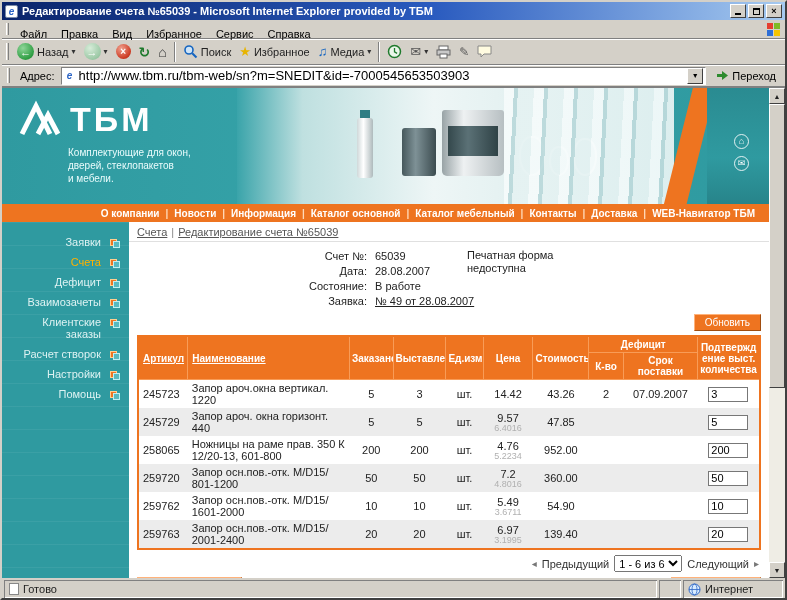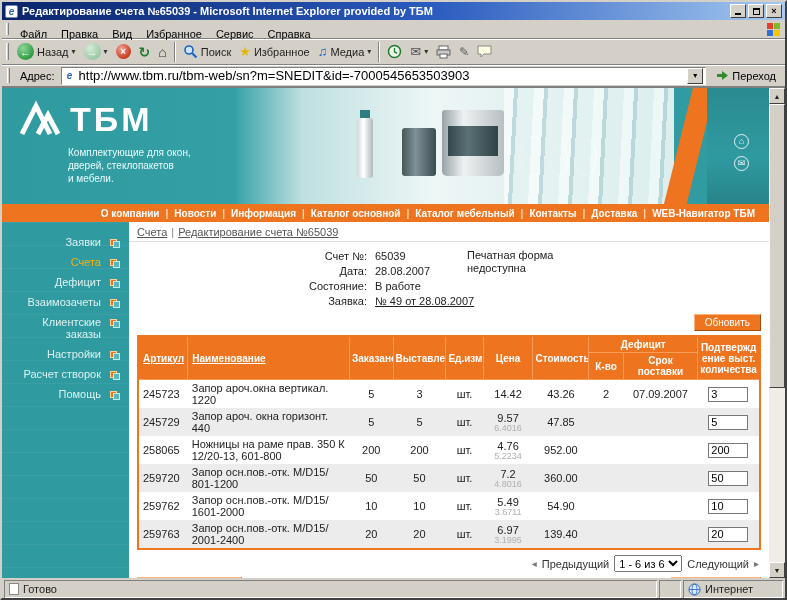--- a/index.html
+++ b/index.html
@@ -307,22 +307,22 @@
         </div>
 
       <div class="bodyrow">
 
         <div class="sidebar" id="side-items">
             <div class="side-item"><span>Заявки</span><span class="marker"></span></div>
             <div class="side-item active"><span>Счета</span><span class="marker"></span></div>
             <div class="side-item"><span>Дефицит</span><span class="marker"></span></div>
             <div class="side-item"><span>Взаимозачеты</span><span class="marker"></span></div>
             <div class="side-item"><span>Клиентские заказы</span><span class="marker"></span></div>
+            <div class="side-item"><span>Расчет створок</span><span class="marker"></span></div>
             <div class="side-item"><span>Настройки</span><span class="marker"></span></div>
-            <div class="side-item"><span>Расчет створок</span><span class="marker"></span></div>
             <div class="side-item"><span>Помощь</span><span class="marker"></span></div>
           </div>
 
         <div class="main">
           <div class="breadcrumb">
             <span class="crumb-link">Счета</span><span class="crumb-sep">|</span><span class="crumb-link">Редактирование счета №65039</span>
           </div>
 
           <div class="info">
             <div class="info-row">

